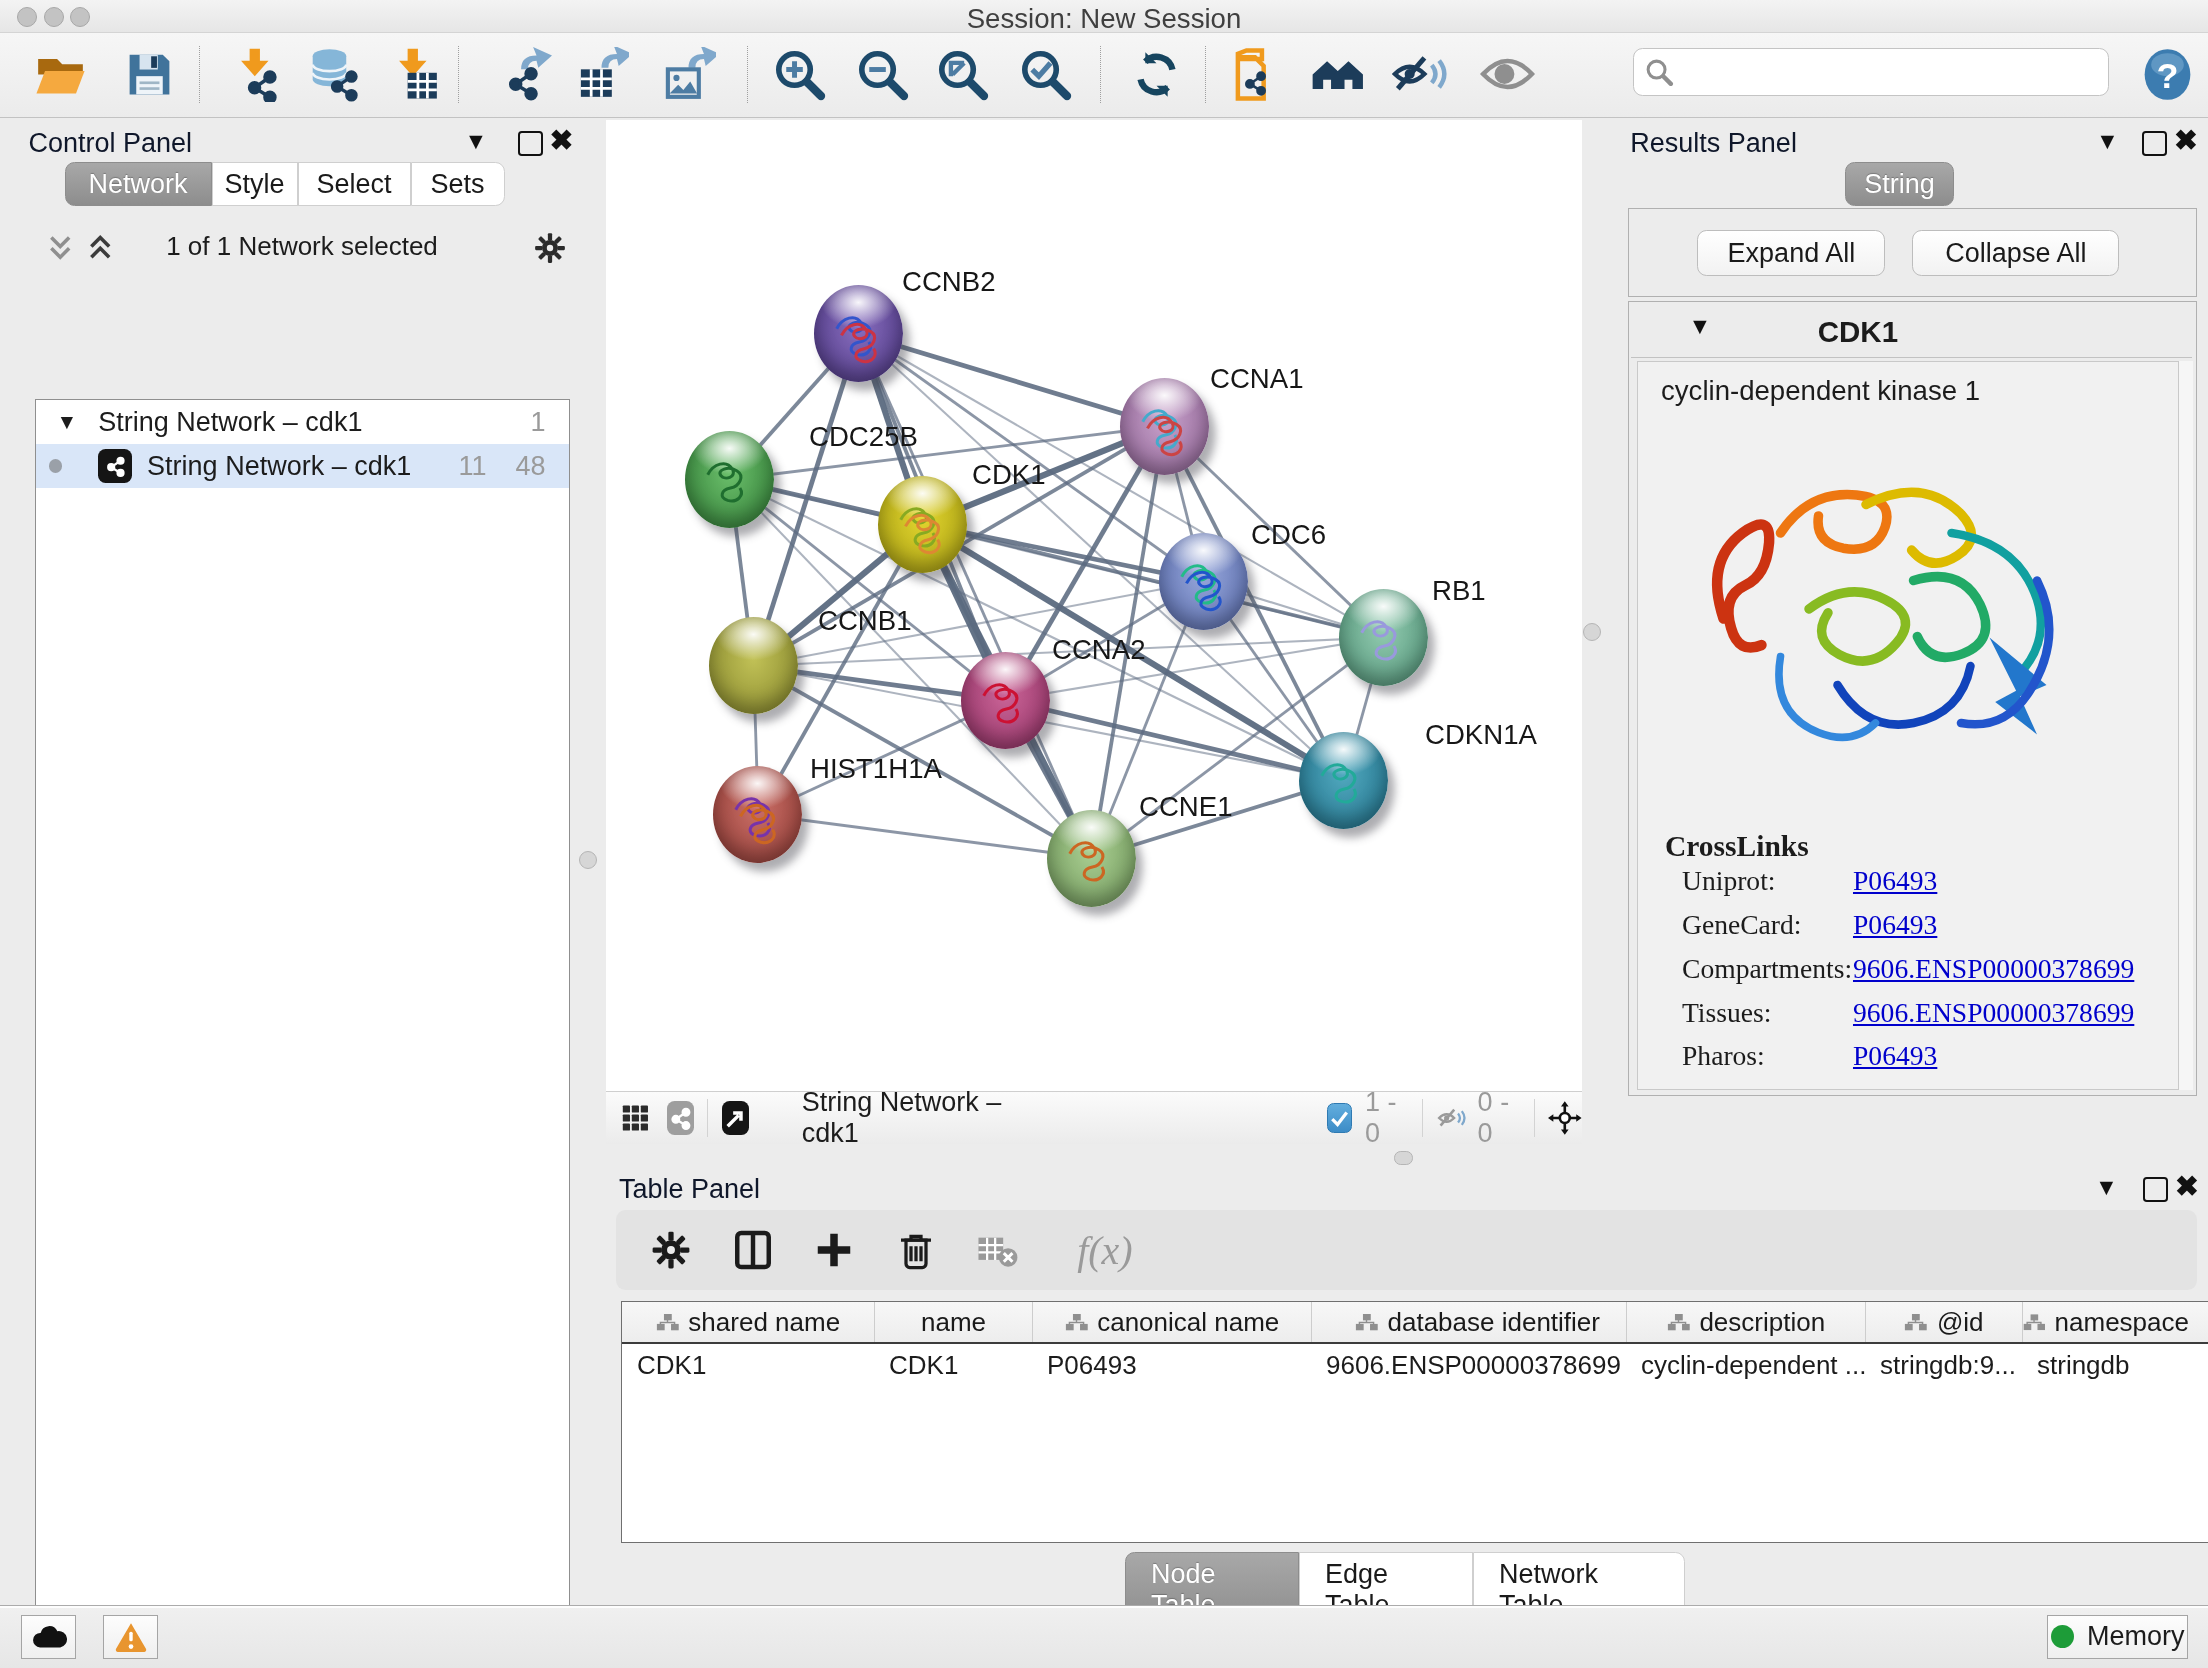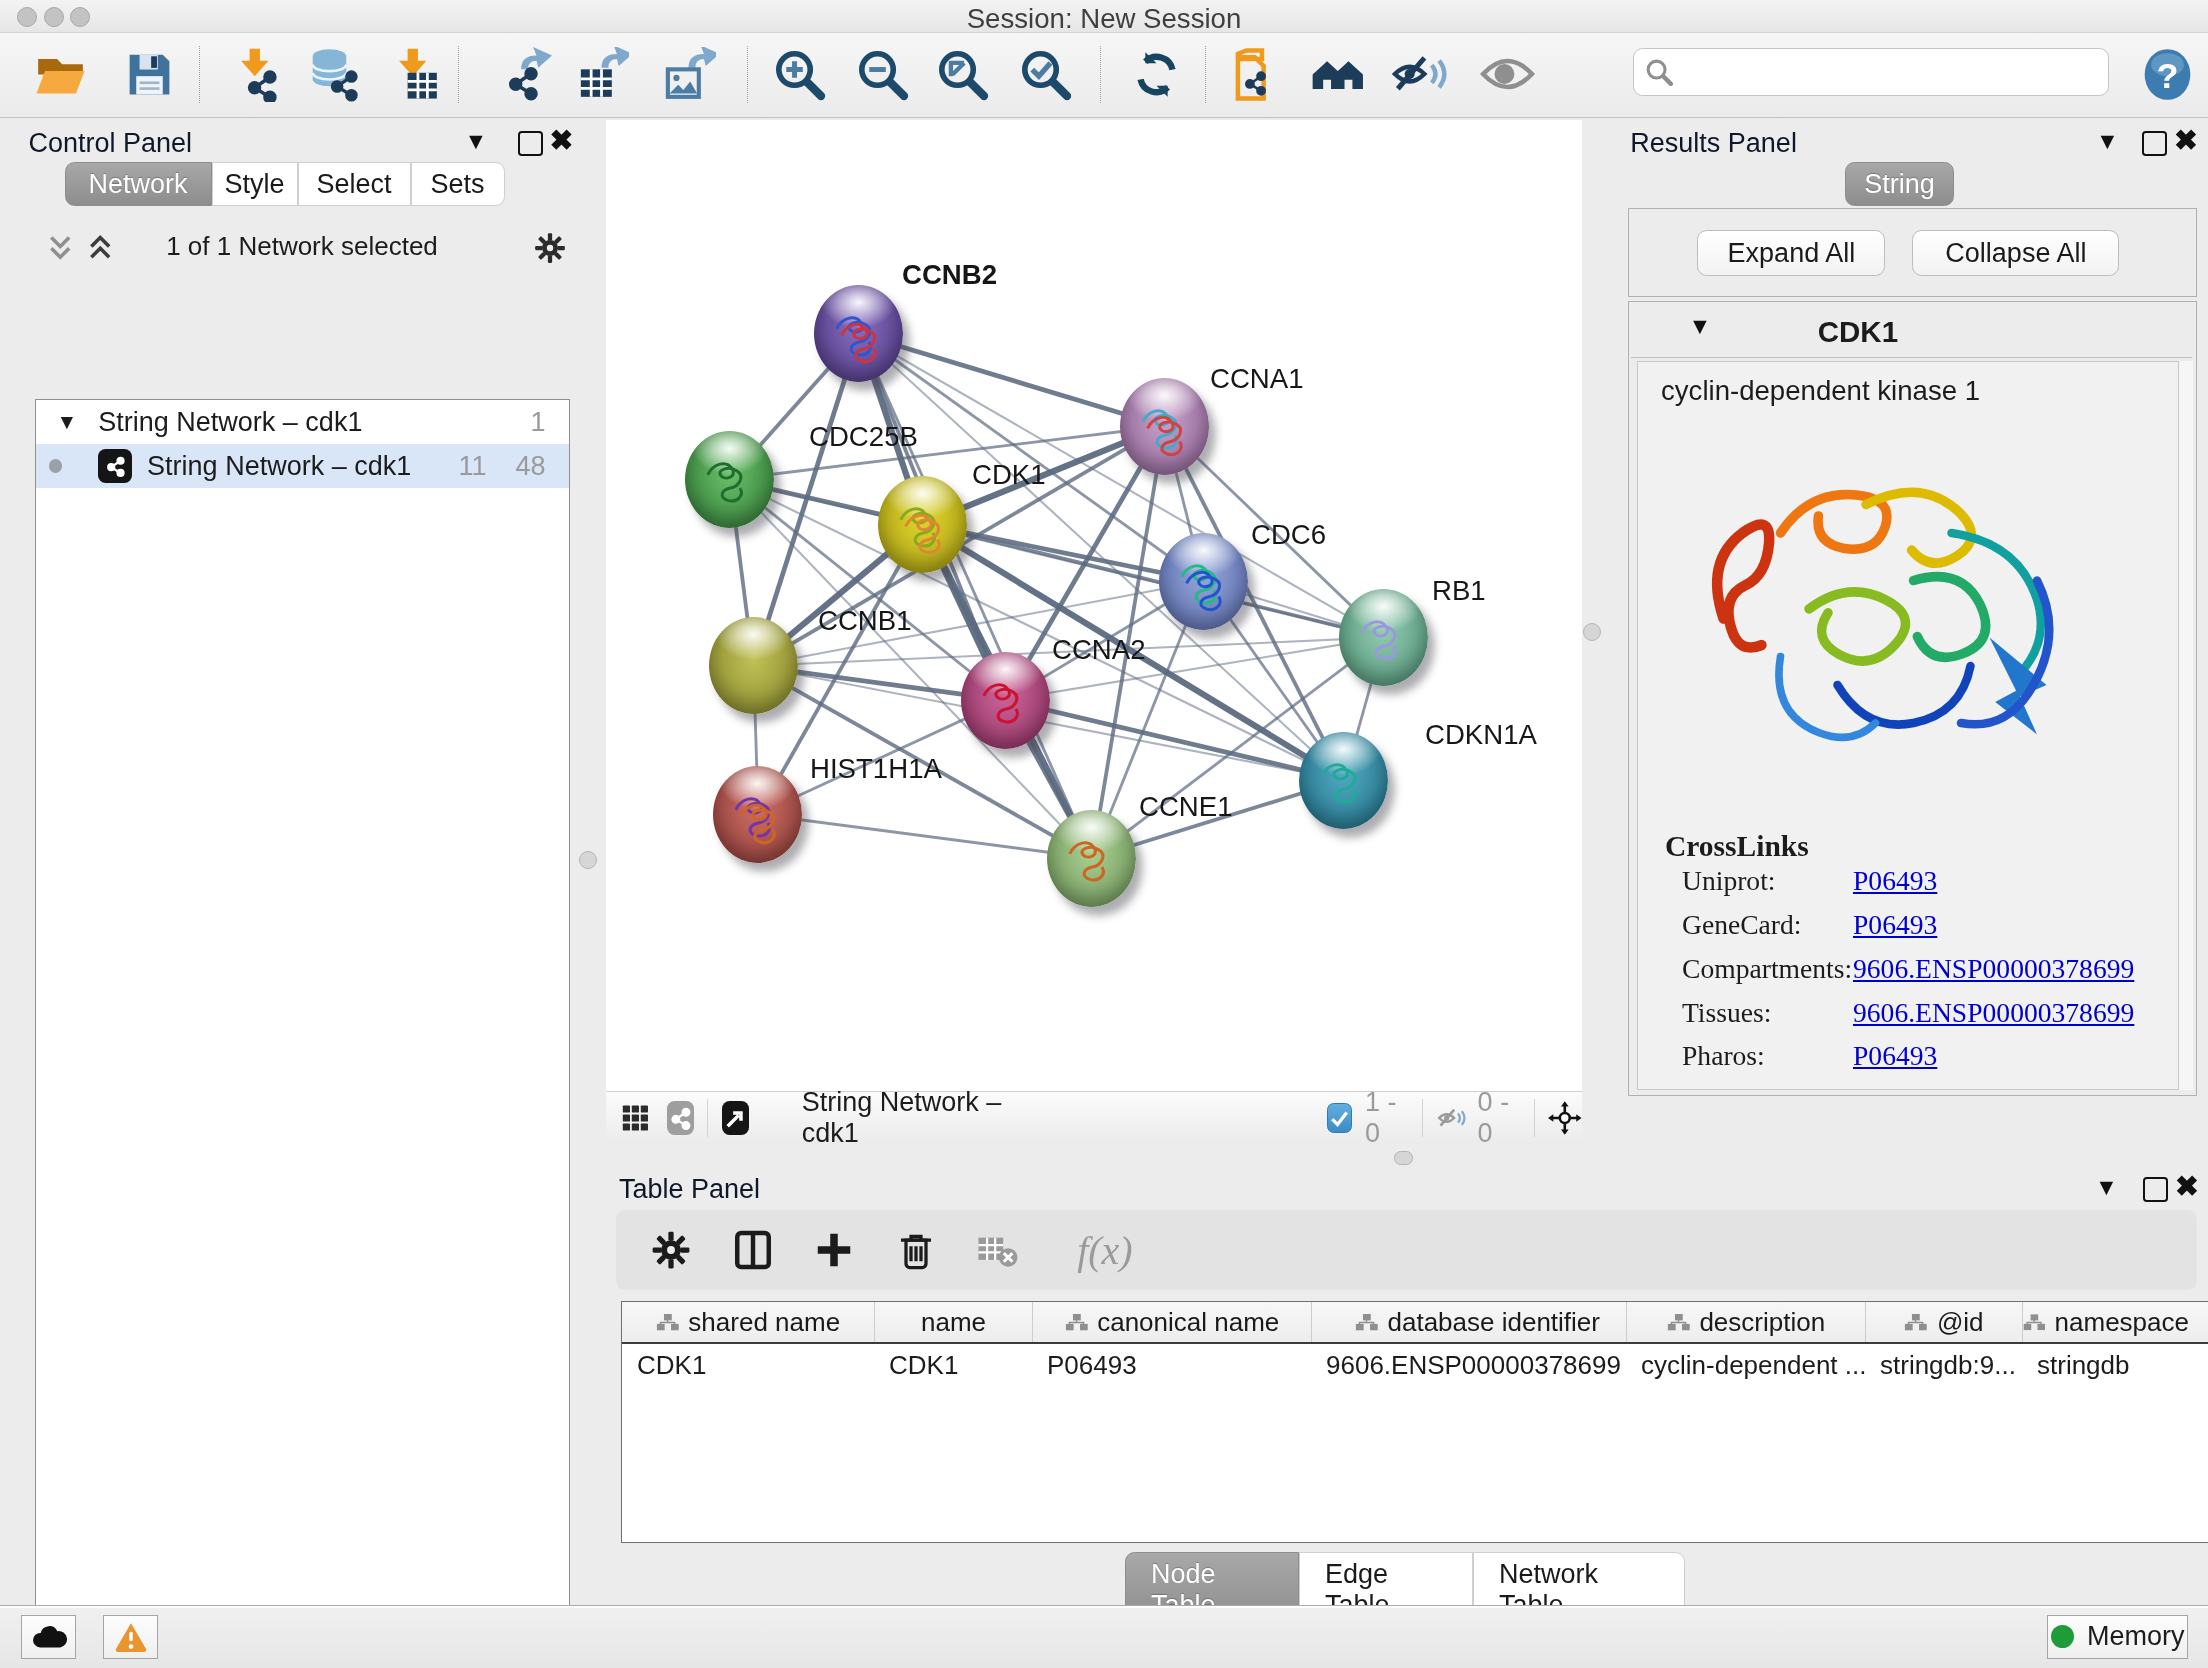--- a/index.html
+++ b/index.html
@@ -366,21 +366,21 @@
       <line x1="818" y1="544" x2="155" y2="574" stroke="#5b6a80" stroke-width="2.2" stroke-opacity="0.5"></line>
       <line x1="818" y1="544" x2="420" y2="610" stroke="#5b6a80" stroke-width="2.2" stroke-opacity="0.5"></line>
       <line x1="155" y1="574" x2="776" y2="694" stroke="#5b6a80" stroke-width="2.2" stroke-opacity="0.5"></line>
     </svg>
     <div class="node" style="left: 208px; top: 165px; background: radial-gradient(60% 38% at 50% 18%, rgba(255, 255, 255, 0.95), rgba(255, 255, 255, 0) 70%), radial-gradient(at 50% 42%, rgb(138, 111, 192) 0%, rgb(74, 53, 128) 96%); box-shadow: rgba(60, 60, 70, 0.42) 6.7px 8.6px 8.6px, rgba(0, 0, 0, 0.28) 0px -9.5px 17px inset;">
       <svg width="89" height="97" viewBox="0 0 94 102">
         <path d="M24 46 C30 34 44 30 50 40 C55 49 42 52 38 47 C33 41 46 36 55 42 C63 47 58 58 48 60 C38 62 36 70 45 73 C55 76 63 68 58 60" transform="translate(0 0)" fill="none" stroke="#3355cc" stroke-width="3.2"></path>
         <path d="M24 46 C30 34 44 30 50 40 C55 49 42 52 38 47 C33 41 46 36 55 42 C63 47 58 58 48 60 C38 62 36 70 45 73 C55 76 63 68 58 60" transform="translate(5 7)" fill="none" stroke="#cc3344" stroke-width="3.2"></path>
       </svg>
     </div>
-    <div class="node-label" style="left: 296px; top: 139px; font-weight: bold;">CCNB2</div>
+    <div class="node-label" style="left: 296px; top: 146px;">CCNB2</div>
     <div class="node" style="left: 514px; top: 258px; background: radial-gradient(60% 38% at 50% 18%, rgba(255, 255, 255, 0.95), rgba(255, 255, 255, 0) 70%), radial-gradient(at 50% 42%, rgb(201, 163, 204) 0%, rgb(138, 95, 144) 96%); box-shadow: rgba(60, 60, 70, 0.42) 6.7px 8.6px 8.6px, rgba(0, 0, 0, 0.28) 0px -9.5px 17px inset;">
       <svg width="89" height="97" viewBox="0 0 94 102">
         <path d="M24 46 C30 34 44 30 50 40 C55 49 42 52 38 47 C33 41 46 36 55 42 C63 47 58 58 48 60 C38 62 36 70 45 73 C55 76 63 68 58 60" transform="translate(0 0)" fill="none" stroke="#44aacc" stroke-width="3.2"></path>
         <path d="M24 46 C30 34 44 30 50 40 C55 49 42 52 38 47 C33 41 46 36 55 42 C63 47 58 58 48 60 C38 62 36 70 45 73 C55 76 63 68 58 60" transform="translate(5 7)" fill="none" stroke="#cc4444" stroke-width="3.2"></path>
       </svg>
     </div>
     <div class="node-label" style="left: 604px; top: 243px;">CCNA1</div>
     <div class="node" style="left: 79px; top: 311px; background: radial-gradient(60% 38% at 50% 18%, rgba(255, 255, 255, 0.95), rgba(255, 255, 255, 0) 70%), radial-gradient(at 50% 42%, rgb(108, 192, 108) 0%, rgb(47, 122, 52) 96%); box-shadow: rgba(60, 60, 70, 0.42) 6.7px 8.6px 8.6px, rgba(0, 0, 0, 0.28) 0px -9.5px 17px inset;">
       <svg width="89" height="97" viewBox="0 0 94 102">
         <path d="M24 46 C30 34 44 30 50 40 C55 49 42 52 38 47 C33 41 46 36 55 42 C63 47 58 58 48 60 C38 62 36 70 45 73 C55 76 63 68 58 60" transform="translate(0 0)" fill="none" stroke="#1f6e2f" stroke-width="3.2"></path>

